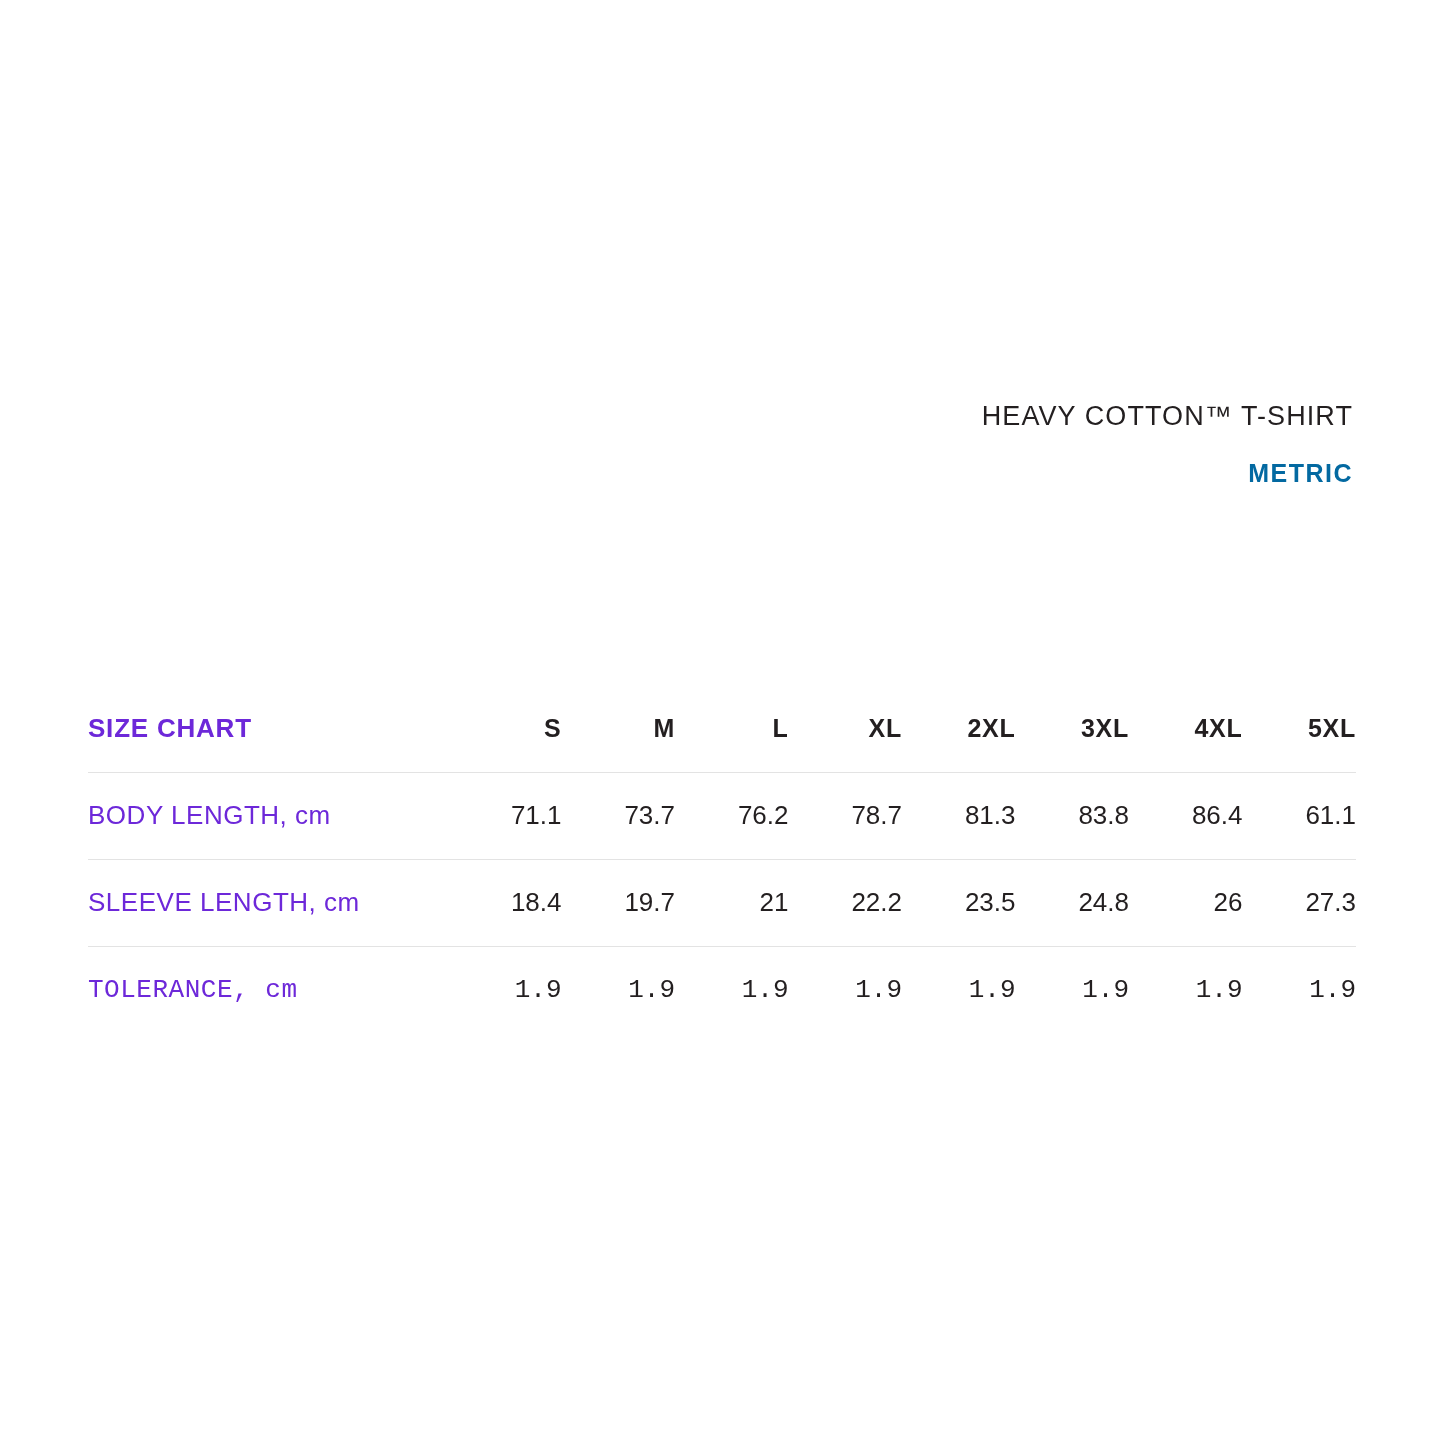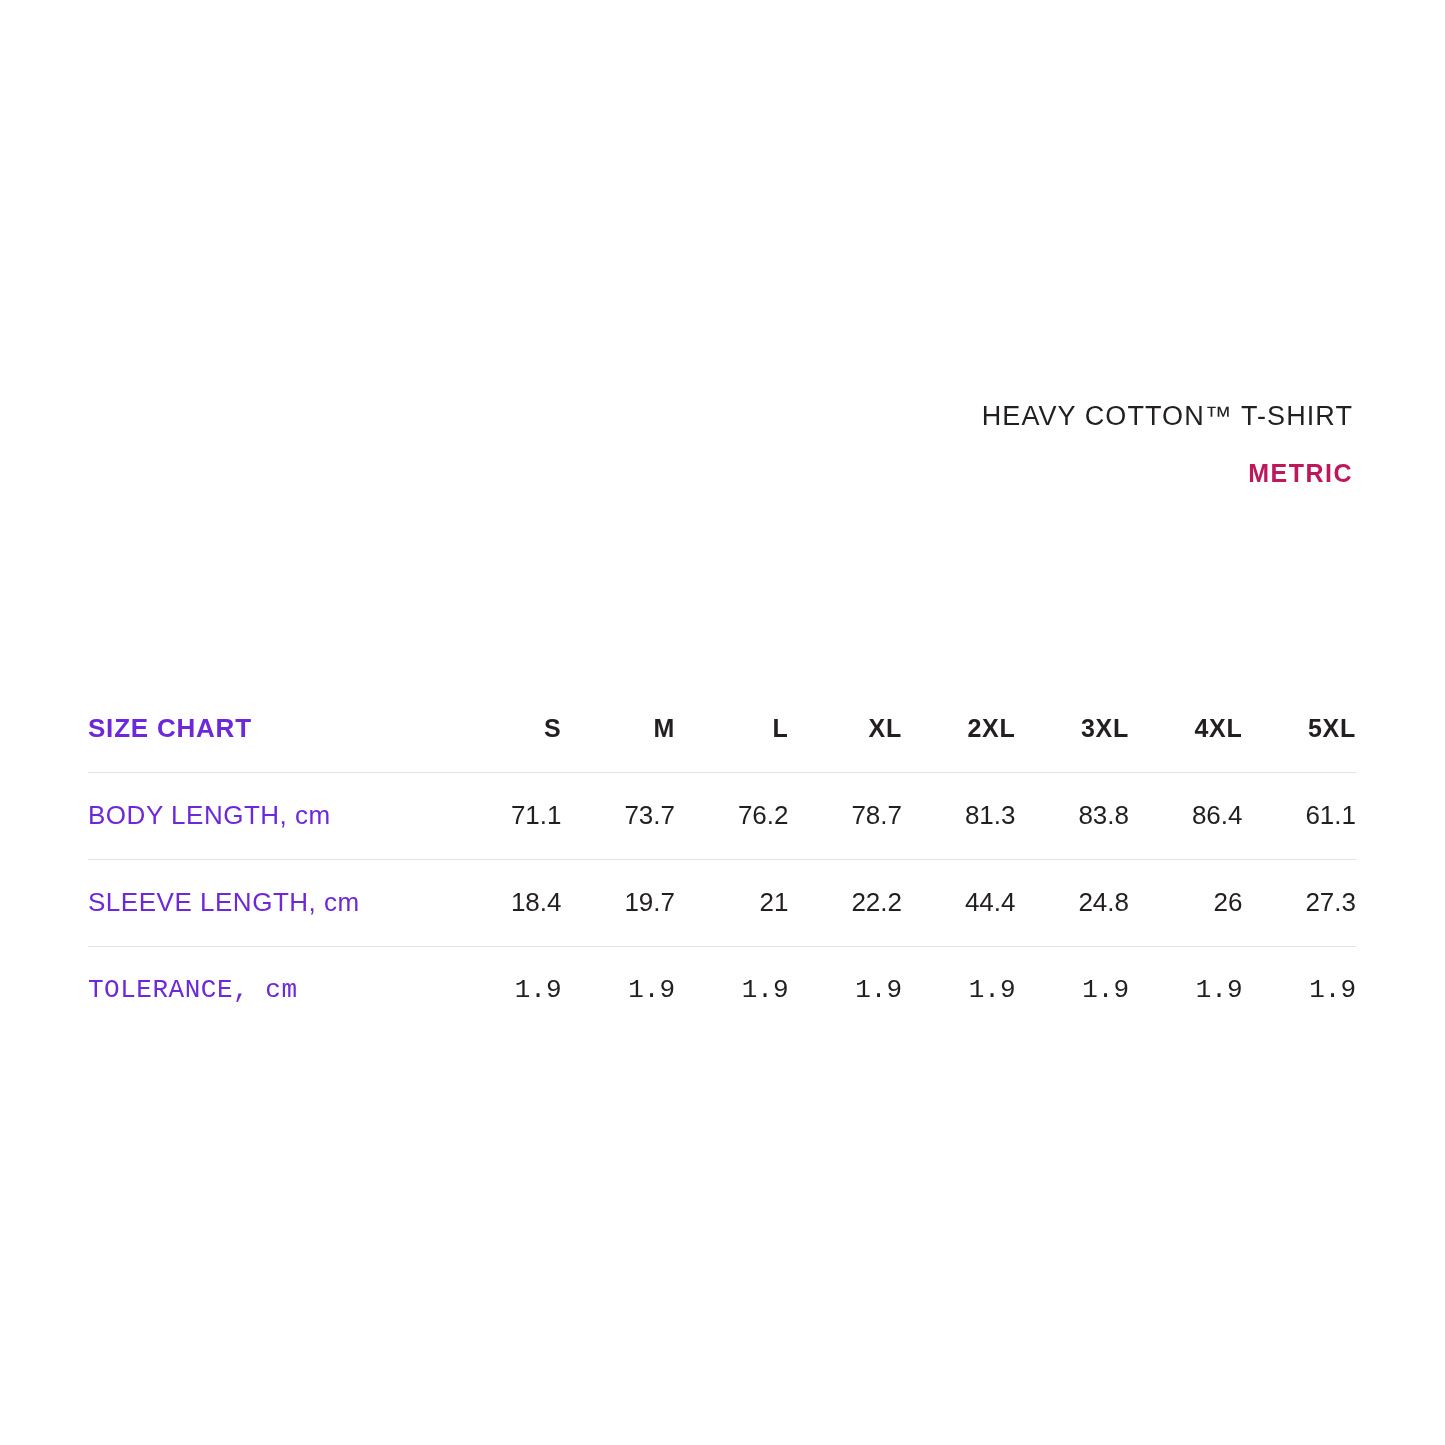--- a/index.html
+++ b/index.html
@@ -31,21 +31,21 @@
     letter-spacing: 0.04em;
     color: #231f20;
     font-weight: 400;
     line-height: 1.2;
   }
   .unit-label {
     margin-top: 26px;
     font-size: 25px;
     font-weight: 700;
     letter-spacing: 0.06em;
-    color: #be185d;
+    color: #0369a1;
     line-height: 1.2;
   }
   .table-wrap {
     position: absolute;
     top: 686px;
     left: 88px;
     width: 1268px;
   }
   table.size-chart {
     width: 100%;
@@ -134,21 +134,21 @@
           <td class="size-col">83.8</td>
           <td class="size-col">86.4</td>
           <td class="size-col">61.1</td>
         </tr>
         <tr>
           <td class="row-label">SLEEVE LENGTH, cm</td>
           <td class="size-col">18.4</td>
           <td class="size-col">19.7</td>
           <td class="size-col">21</td>
           <td class="size-col">22.2</td>
-          <td class="size-col">44.4</td>
+          <td class="size-col">23.5</td>
           <td class="size-col">24.8</td>
           <td class="size-col">26</td>
           <td class="size-col">27.3</td>
         </tr>
         <tr>
           <td class="row-label">TOLERANCE, cm</td>
           <td class="size-col">1.9</td>
           <td class="size-col">1.9</td>
           <td class="size-col">1.9</td>
           <td class="size-col">1.9</td>

